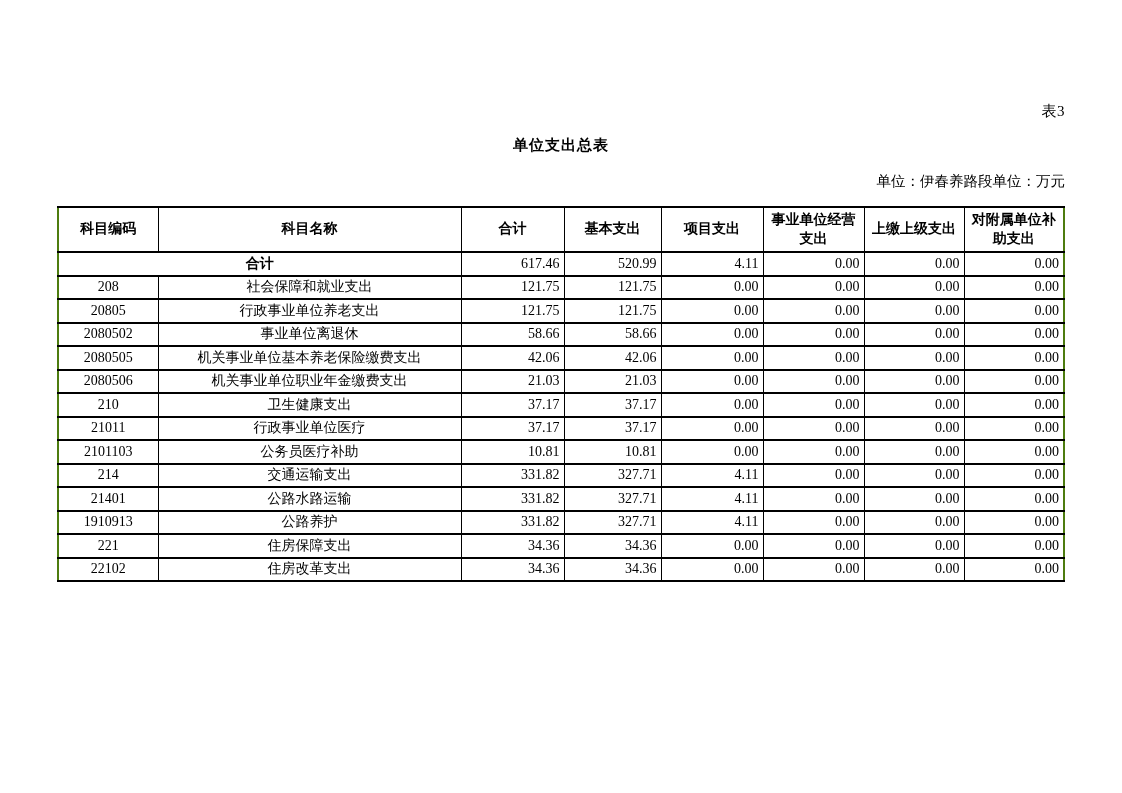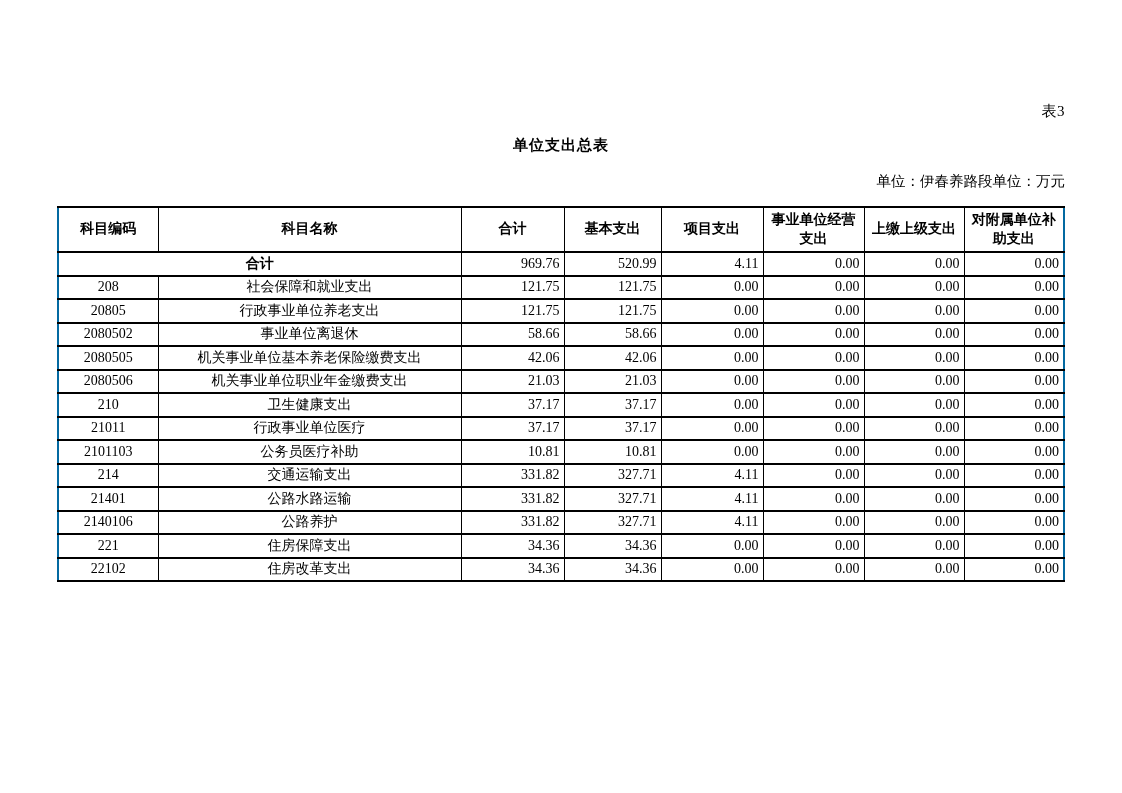--- a/index.html
+++ b/index.html
@@ -37,21 +37,21 @@
   table.grid th, table.grid td{
     border-left:1px solid #000;
     border-right:1px solid #000;
     border-top:2px solid #000;
     border-bottom:2px solid #000;
     padding:0 4px;
     overflow:hidden;
     white-space:nowrap;
     vertical-align:middle;
   }
-  table.grid{border:2px solid #0369a1;}
+  table.grid{border:2px solid #4d7c0f;}
   table.grid th{
     height:41px;
     font-weight:bold;
     text-align:center;
     white-space:normal;
     line-height:1.35;
     padding:1px 2px;
   }
   table.grid td{height:21.5px;line-height:1;}
   td.cell-code{text-align:center;padding-left:6px;}
@@ -102,21 +102,21 @@
           <th>基本支出</th>
           <th>项目支出</th>
           <th>事业单位经营支出</th>
           <th>上缴上级支出</th>
           <th>对附属单位补助支出</th>
         </tr>
     </thead>
     <tbody>
       <tr>
           <td colspan="2" class="cell-total-label">合计</td>
-          <td class="cell-num">969.76</td>
+          <td class="cell-num">617.46</td>
           <td class="cell-num">520.99</td>
           <td class="cell-num">4.11</td>
           <td class="cell-num">0.00</td>
           <td class="cell-num">0.00</td>
           <td class="cell-num">0.00</td>
         </tr>
     <tr>
           <td class="cell-code">208</td>
           <td class="cell-name">社会保障和就业支出</td>
           <td class="cell-num">121.75</td>
@@ -210,21 +210,21 @@
           <td class="cell-code">21401</td>
           <td class="cell-name">公路水路运输</td>
           <td class="cell-num">331.82</td>
           <td class="cell-num">327.71</td>
           <td class="cell-num">4.11</td>
           <td class="cell-num">0.00</td>
           <td class="cell-num">0.00</td>
           <td class="cell-num">0.00</td>
         </tr>
         <tr>
-          <td class="cell-code">2140106</td>
+          <td class="cell-code">1910913</td>
           <td class="cell-name">公路养护</td>
           <td class="cell-num">331.82</td>
           <td class="cell-num">327.71</td>
           <td class="cell-num">4.11</td>
           <td class="cell-num">0.00</td>
           <td class="cell-num">0.00</td>
           <td class="cell-num">0.00</td>
         </tr>
         <tr>
           <td class="cell-code">221</td>

